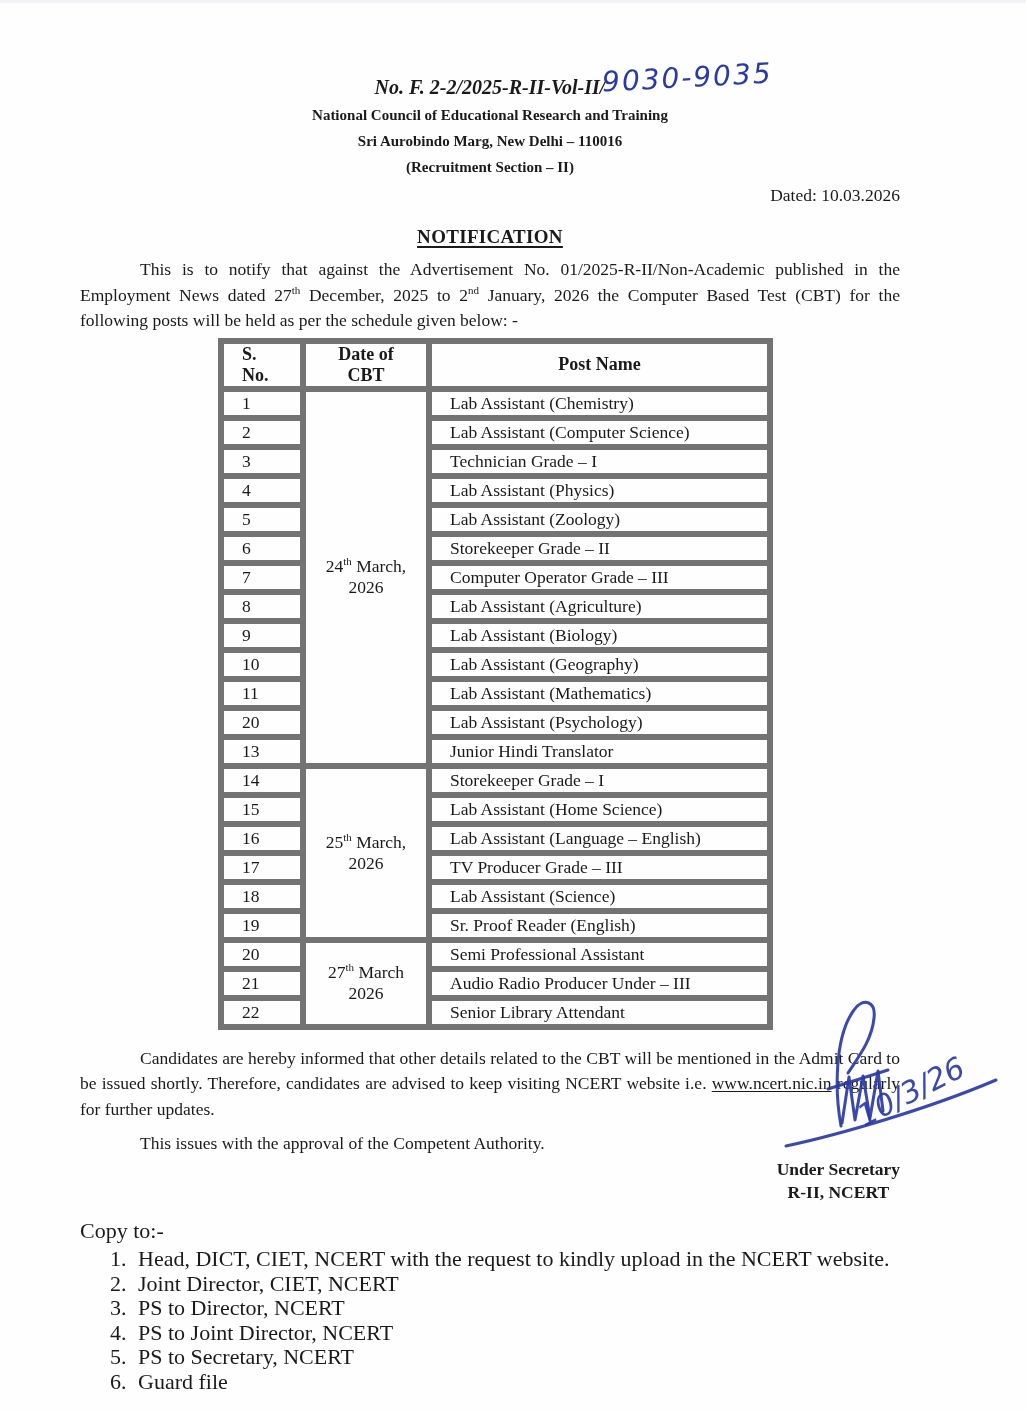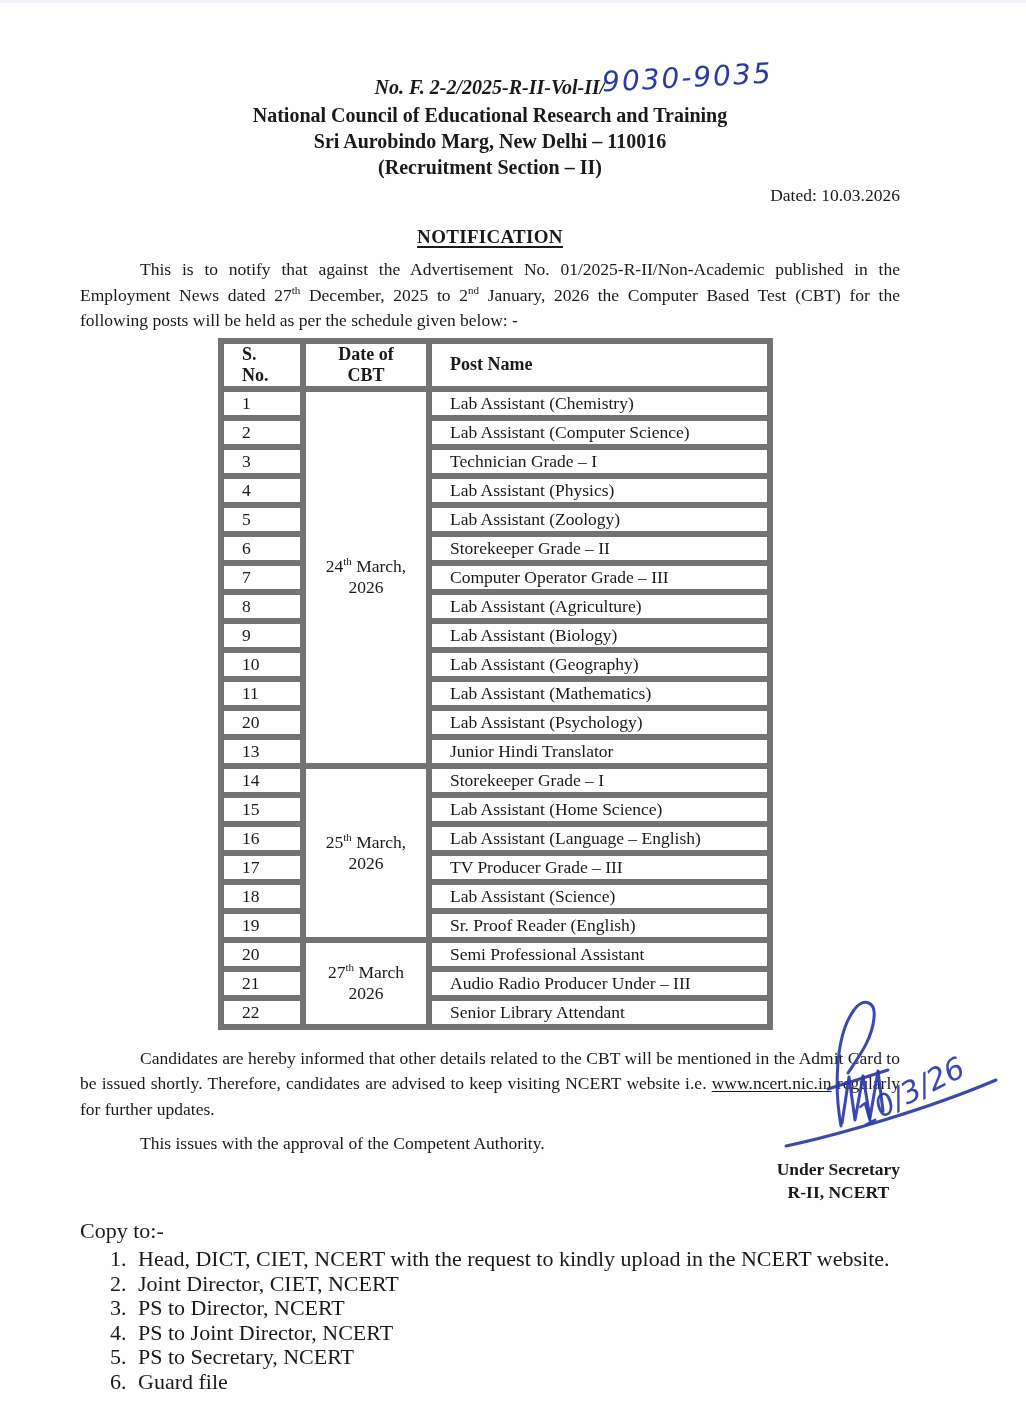--- a/index.html
+++ b/index.html
@@ -12,21 +12,21 @@
     background: #fefefe;
     color: #1a1a1a;
     padding: 74px 126px 0 80px;
     overflow: hidden;
   }
   .scan-edge {
     position: absolute; top: 0; left: 0; right: 0; height: 3px;
     background: #e9e7f3; opacity: .55;
   }
   
-  .hdr { text-align: center; line-height: 26px; font-weight: bold; font-size: 20px; }
+  .hdr { text-align: center; line-height: 26px; font-weight: bold; font-size: 15px; }
   .ref-line { position: relative; text-align: center; line-height: 26px; }
   .ref-typed { font-weight: bold; font-size: 20px; font-style: italic; }
   .ref-hand {
     position: absolute; left: calc(50% + 112px); top: -9px;
     font-family: "DejaVu Sans", sans-serif; font-style: italic;
     font-size: 28px; color: var(--ink); letter-spacing: 2px;
     transform: rotate(-3deg); white-space: nowrap;
   }
   .dated { text-align: right; line-height: 26px; font-size: 17.5px; margin-top: 2px; }
   .title-line { text-align: center; margin-top: 16px; line-height: 26px; }
@@ -49,21 +49,21 @@
   }
   table.schedule th, table.schedule td {
     border: 6px solid #737373;
     padding: 0 18px;
     vertical-align: middle;
   }
   table.schedule thead tr { height: 33px; }
   table.schedule tbody tr { height: 29px; }
   th.c-sno { width: 82px; text-align: left; font-size: 18px; }
   th.c-date { width: 126px; text-align: center; font-size: 18px; }
-  th.c-post { width: 341px; text-align: left; font-size: 18px; }
+  th.c-post { width: 341px; text-align: center; font-size: 18px; }
   td.c-sno { text-align: left; }
   td.c-date { text-align: center; }
   td.c-post { text-align: left; }
   
   .sig-block {
     margin-top: 2px; margin-left: auto;
     width: fit-content; text-align: center;
     font-weight: bold; font-size: 17.5px; line-height: 23px;
   }
   

